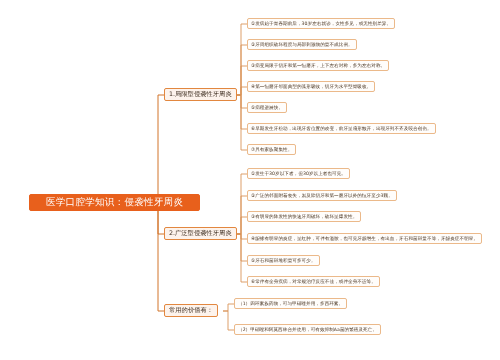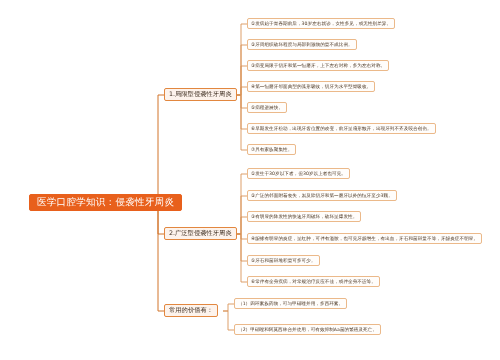--- a/index.html
+++ b/index.html
@@ -39,21 +39,21 @@
     border-radius: 3px;
   }
 
   
   .node-root {
     background: #E8601C;
     border: 1px solid #E8601C;
     color: #ffffff;
     font-size: 9.5px;
     letter-spacing: 0.3px;
-    padding: 0 7px;
+    padding: 0 16px;
     height: 17px;
     border-radius: 2px;
   }
 
   
   .node-branch {
     background: #FDF3EC;
     border: 1px solid #E2873F;
     color: #3a2a1c;
     font-size: 6.3px;

